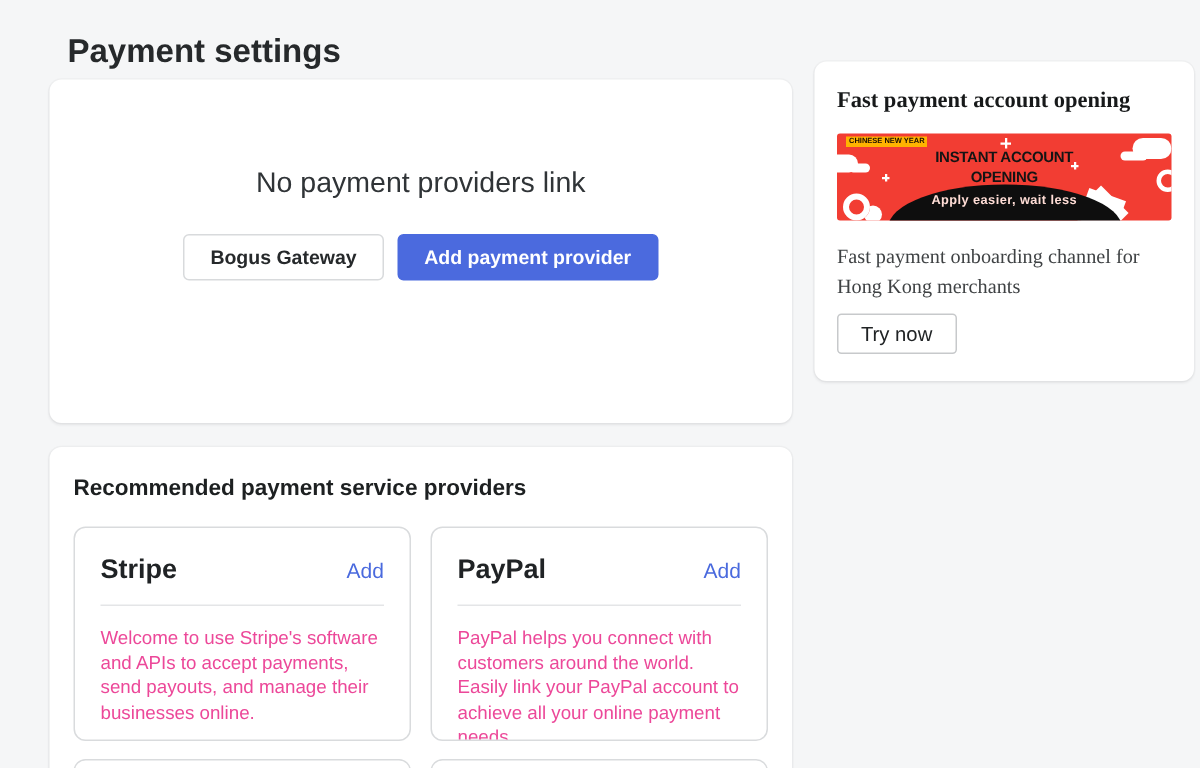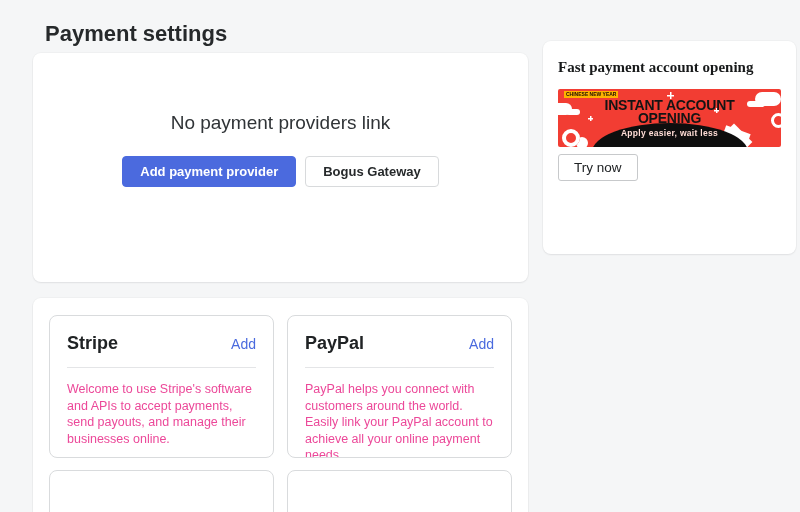--- a/index.html
+++ b/index.html
@@ -44,21 +44,21 @@
     overflow:hidden; border-radius:2px; cursor:pointer;
   }
   .badge {
     position:absolute; left:6px; top:2px; z-index:3;
     background:#ffb300; color:#1c0e00; font-family:"Liberation Sans",sans-serif;
     font-size:5px; line-height:7px; padding:0 2px; font-weight:700; white-space:nowrap;
   }
   .headline {
     position:absolute; z-index:2; top:10px; left:0; right:0; text-align:center;
     font-family:"Liberation Sans",sans-serif; font-weight:900;
-    font-size:14px; line-height:13px; letter-spacing:-0.2px; color:#141414;
+    font-size:10px; line-height:13px; letter-spacing:-0.2px; color:#141414;
   }
   .arc {
     position:absolute; z-index:2; bottom:-34px; left:50%; transform:translateX(-50%);
     width:156px; height:58px; background:#0e0e0e; border-radius:50%; text-align:center;
   }
   .arc span {
     display:block; margin-top:5px; font-family:"Liberation Sans",sans-serif;
     font-size:8.5px; letter-spacing:0.3px; color:#ffddd6;font-weight:bold;
   }
   .cloud { position:absolute; background:#fff; z-index:1; }
@@ -105,22 +105,22 @@
 </style>
 </head>
 <body>
 
 <h1 class="page-title">Payment settings</h1>
 
 <section class="card main-card">
   <div class="empty">
     <h2>No payment providers link</h2>
     <div class="btn-row">
+      <button class="btn secondary">Bogus Gateway</button>
       <button class="btn primary">Add payment provider</button>
-      <button class="btn secondary">Bogus Gateway</button>
     </div>
   </div>
 </section>
 
 <aside class="card promo-card">
   <h3>Fast payment account opening</h3>
   <div class="banner">
     <div class="badge">CHINESE NEW YEAR</div>
     <div class="cloud c1"></div>
     <div class="cloud c2"></div>
@@ -132,24 +132,26 @@
     <span class="plus p3"></span>
     <span class="plus p4"></span>
     <div class="headline">
       <span>INSTANT ACCOUNT</span><br>
       <span>OPENING</span>
     </div>
     <div class="arc">
       <span>Apply easier, wait less</span>
     </div>
   </div>
+  <p class="promo-desc">Fast payment onboarding channel for Hong Kong merchants</p>
   <button class="btn outline">Try now</button>
 </aside>
 
 <section class="card rec-card">
+  <h3>Recommended payment service providers</h3>
   <div class="tiles">
     <div class="tile">
       <div class="tile-head">
         <span class="tile-name">Stripe</span>
         <a class="tile-add">Add</a>
       </div>
       <hr class="tile-divider">
       <p class="tile-desc">Welcome to use Stripe's software and APIs to accept payments, send payouts, and manage their businesses online.</p>
     </div>
     <div class="tile">

